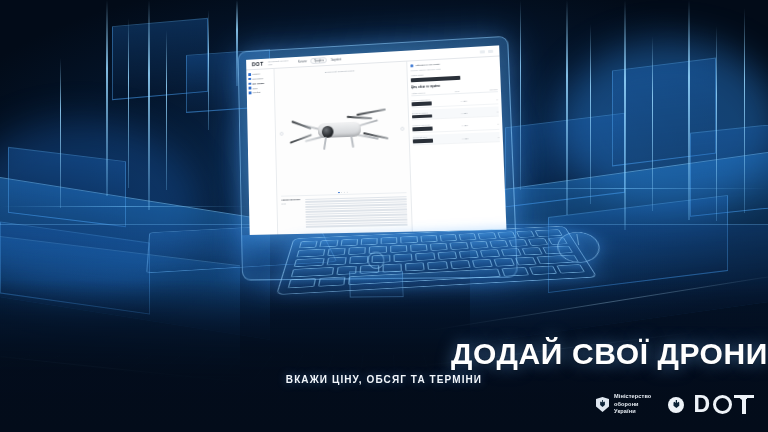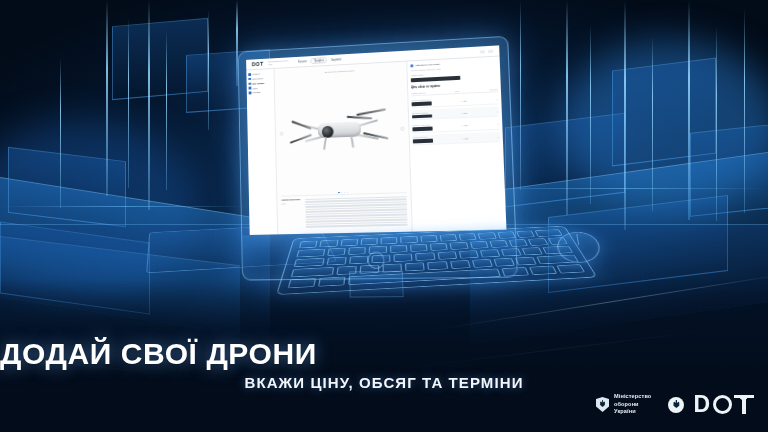--- a/index.html
+++ b/index.html
@@ -141,25 +141,25 @@
   
   .pad{ position:absolute; left:150px; top:228px; width:170px; height:70px;
         transform:perspective(520px) rotateX(60deg) rotateZ(-6deg); transform-origin:center top;
         border:1px solid rgba(120,195,255,.40); border-radius:4px;
         background:linear-gradient(180deg, rgba(45,130,220,.18), rgba(10,50,110,.05)); }
 
   
   .fade{ position:absolute; left:0; right:0; bottom:0; height:152px;
          background:linear-gradient(180deg, rgba(4,18,38,0) 0%, rgba(4,17,36,.72) 34%, rgba(3,13,28,.95) 62%, #030c1a 100%); }
 
-  .headline{ position:absolute; left:0; right:0; top:337px; text-align:left;
+  .headline{ position:absolute; left:0; right:0; top:337px; text-align:right;
              font-size:30px; font-weight:700; letter-spacing:.6px; color:#fff;
              text-shadow:0 0 16px rgba(120,185,255,.55), 0 1px 2px rgba(0,0,0,.55); }
   .subline{ position:absolute; left:0; right:0; top:374px; text-align:center;
-            font-size:15px; font-weight:700; letter-spacing:1.1px; color:#f2f6fb;
+            font-size:10px; font-weight:700; letter-spacing:1.1px; color:#f2f6fb;
             text-shadow:0 0 10px rgba(110,175,255,.45); }
 
   .logos{ position:absolute; right:14px; bottom:16px; display:flex; align-items:center; gap:17px; }
   .mod{ display:flex; align-items:center; gap:5px; }
   .mod .txt{ font-size:5.6px; line-height:1.32; font-weight:700; color:#e9eff6; letter-spacing:.1px; }
   .shield{ width:13px; height:15px; position:relative;
            background:#dfe7f0;
            clip-path:polygon(50% 0,100% 14%,100% 64%,50% 100%,0 64%,0 14%); }
   .shield::after{ content:""; position:absolute; left:50%; top:20%; transform:translateX(-50%);
                   width:7px; height:8px; background:#0b2236;

